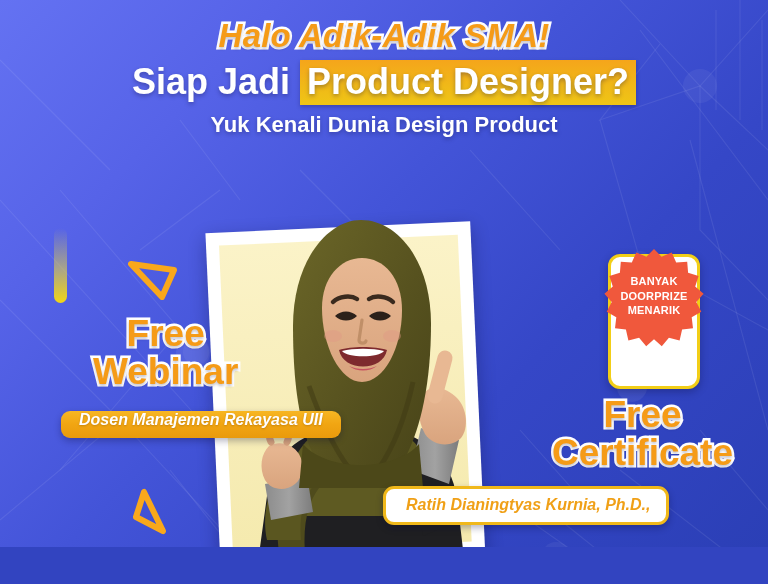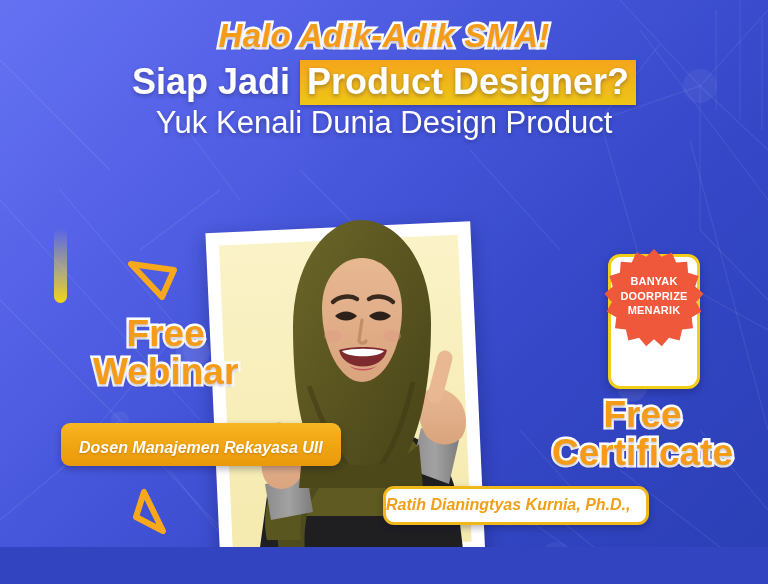--- a/index.html
+++ b/index.html
@@ -39,22 +39,22 @@
     font-size:36px; font-weight:bold; color:#FFFFFF;
     line-height:1.2; white-space:nowrap;
     text-shadow:0 2px 4px rgba(20,20,70,.35);
   }
   .hl {
     background:linear-gradient(180deg,#F5A51B 0%,#F0B818 55%,#EFC516 100%);
     padding:1px 7px 3px 7px; color:#FFFFFF;
     box-shadow:0 2px 4px rgba(20,20,70,.3);
   }
   .line3 {
-    margin-top:1px;
-    font-size:31px; font-weight:normal; color:#FFFFFF;
+    margin-top:9px;
+    font-size:22px; font-weight:bold; color:#FFFFFF;
     line-height:1.2; white-space:nowrap;
     text-shadow:0 2px 4px rgba(20,20,70,.35);
   }
 
   
   .grad-bar {
     position:absolute; left:54px; top:228px;
     width:13px; height:75px; border-radius:7px;
     background:linear-gradient(180deg, rgba(240,225,60,0) 0%, rgba(240,220,60,.55) 55%, #F2D616 100%);
     z-index:3;
@@ -92,35 +92,34 @@
     text-shadow:0 2px 3px rgba(20,20,60,.25);
   }
   #free-webinar { left:93px; top:315px; text-align:center; }
   #free-certificate { right:35px; top:396px; text-align:center; }
 
   
   .pill-gold {
     position:absolute; z-index:8;
     background:linear-gradient(180deg,#F7B623 0%,#F1A512 50%,#E99A0C 100%);
     border-radius:9px;
-    padding:16px 18px 9px 18px;
+    padding:0 18px 9px 18px;
     color:#FFFFFF; font-size:16px; font-weight:bold; font-style:italic;
     white-space:nowrap;
     box-shadow:0 3px 7px rgba(10,10,50,.3);
     text-shadow:0 1px 2px rgba(120,70,0,.35);
-    margin-top:12px;
   }
   #pill-dosen { left:61px; top:411px; }
 
   .pill-white {
     position:absolute; z-index:8;
     background:#FFFFFF;
     border:3px solid #F0B81A;
     border-radius:11px;
-    padding:7px 16px 8px 0;
+    padding:7px 16px 8px 20px;
     color:#F0A017; font-size:16px; font-weight:bold; font-style:italic;
     white-space:nowrap;
     box-shadow:0 3px 7px rgba(10,10,50,.3);
   }
   #pill-speaker { left:383px; top:486px; }
 
   
   .prize-card {
     position:absolute; left:608px; top:254px;
     width:92px; height:135px; z-index:7;

